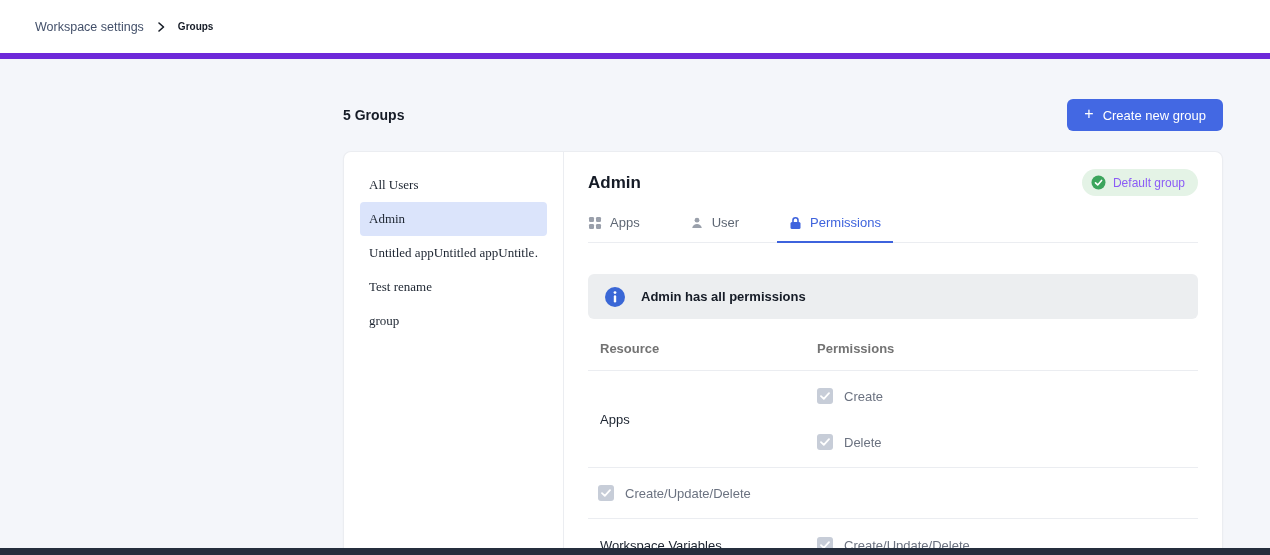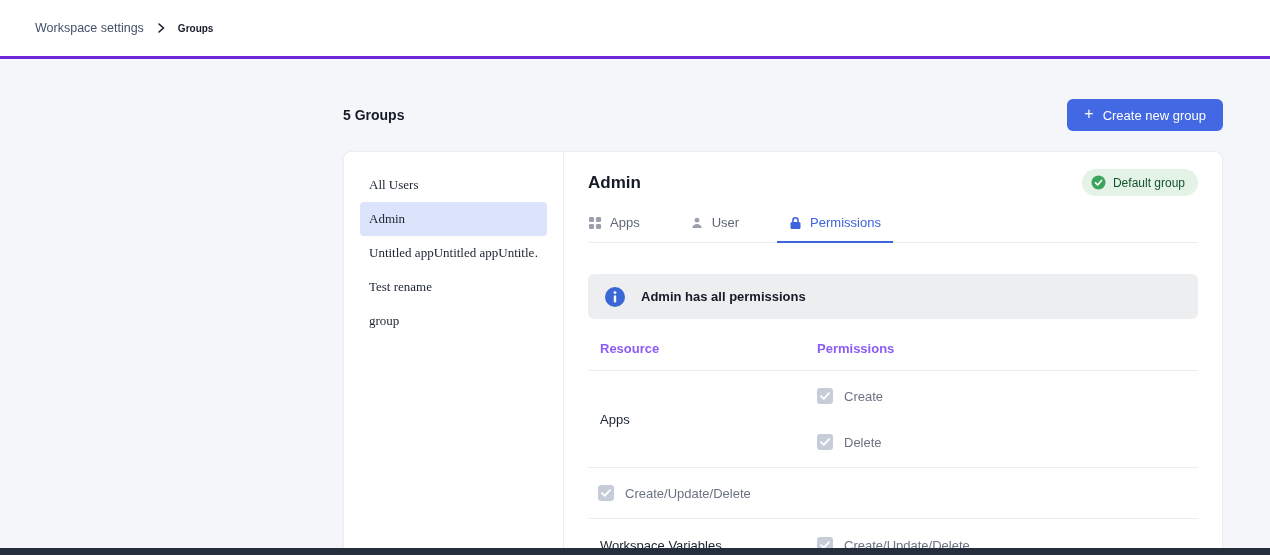--- a/index.html
+++ b/index.html
@@ -9,21 +9,21 @@
     background: #f4f6fa;
     position: relative;
     overflow: hidden;
     color: #151b26;
   }
 
   
   .topbar {
     height: 59px;
     background: #ffffff;
-    border-bottom: 3px solid #6d28d9;
+    border-bottom: 6px solid #6d28d9;
     display: flex;
     align-items: center;
     padding-left: 35px;
   }
   .breadcrumb { display: flex; align-items: center; gap: 11px; }
   .crumb-parent { font-size: 12.5px; color: #43506a; cursor: pointer; }
   .crumb-sep { display: flex; align-items: center; }
   .crumb-current { font-size: 10px; font-weight: 700; color: #151b26; }
 
   
@@ -93,21 +93,21 @@
   .detail-head { display: flex; justify-content: space-between; align-items: center; }
   .detail-title { font-size: 17px; font-weight: 700; color: #151b26; }
   .badge {
     display: flex;
     align-items: center;
     gap: 7px;
     background: #e4f3e6;
     border-radius: 14px;
     padding: 6px 13px 6px 9px;
     font-size: 12px;
-    color: #14532d;
+    color: #8b5cf6;
   }
 
   
   .tabs { display: flex; gap: 50px; margin-top: 19px; border-bottom: 1px solid #ebedf1; }
   .tab {
     display: flex;
     align-items: center;
     gap: 8px;
     padding-bottom: 12px;
     font-size: 13px;
@@ -136,21 +136,21 @@
     gap: 15px;
     height: 45px;
     font-weight: bold;
   }
   .banner-text { font-size: 13px; color: #151b26; }
 
   
   .perm-table { margin-top: 20px; }
   .t-head { display: flex; border-bottom: 1px solid #ebedf1; padding-bottom: 13px; }
   .col-resource { width: 219px; padding-left: 12px; flex-shrink: 0; }
-  .col-label { font-size: 13px; font-weight: 600; color: #8b5cf6; }
+  .col-label { font-size: 13px; font-weight: 600; color: #737373; }
   .t-row { display: flex; align-items: center; border-bottom: 1px solid #ebedf1; padding: 17px 0; }
   .res-label { font-size: 13px; color: #1c2430; }
   .perm-cell { display: flex; flex-direction: column; gap: 30px; padding-left: 10px; }
   .perm-item { display: flex; align-items: center; gap: 11px; }
   .checkbox {
     width: 16px; height: 16px;
     border-radius: 3px;
     background: #c7cdd8;
     display: flex;
     align-items: center;

